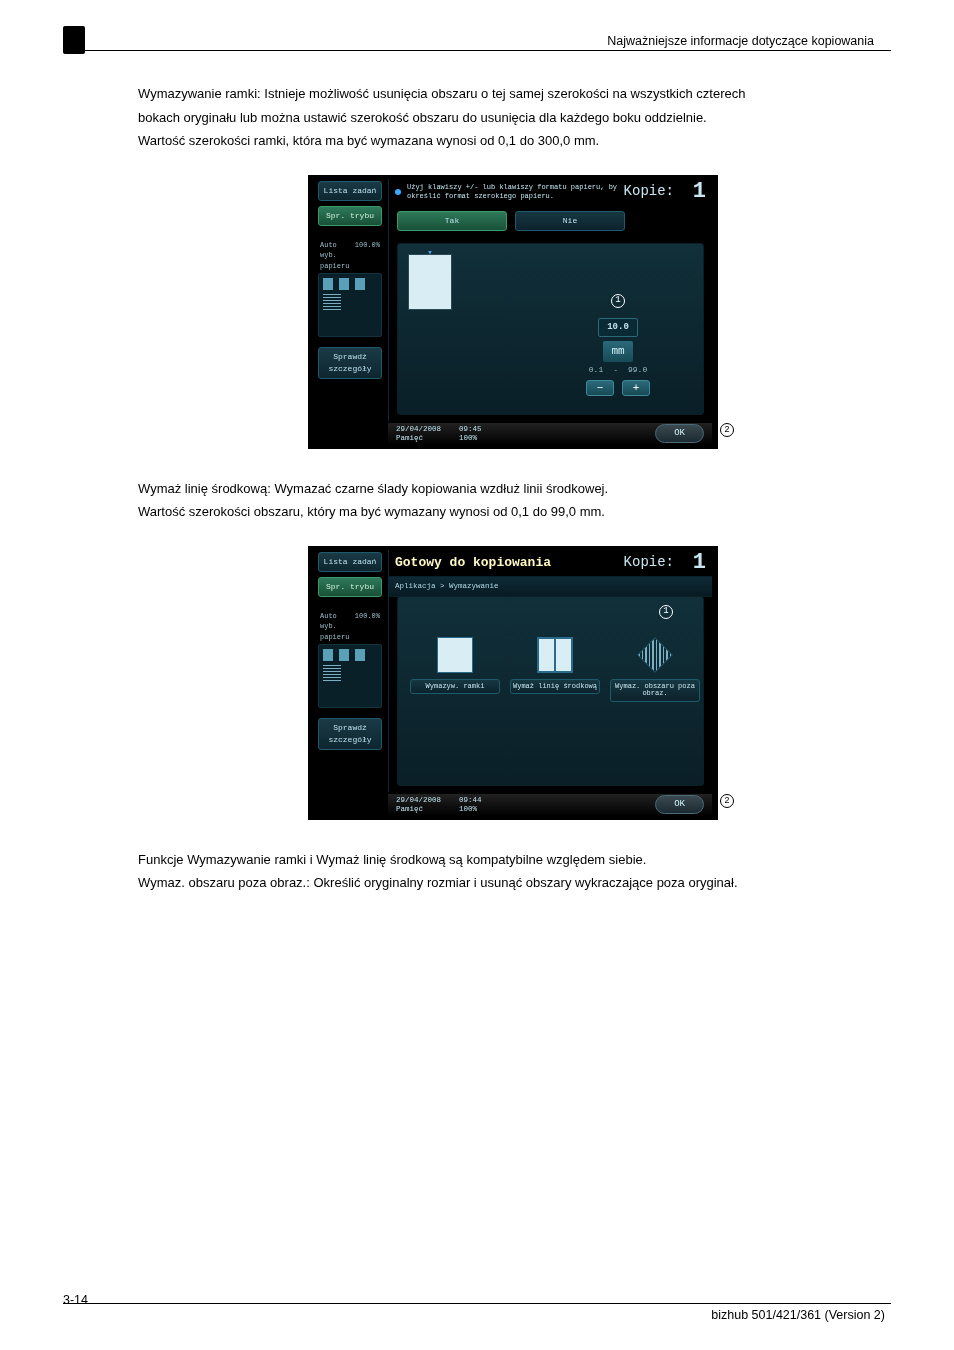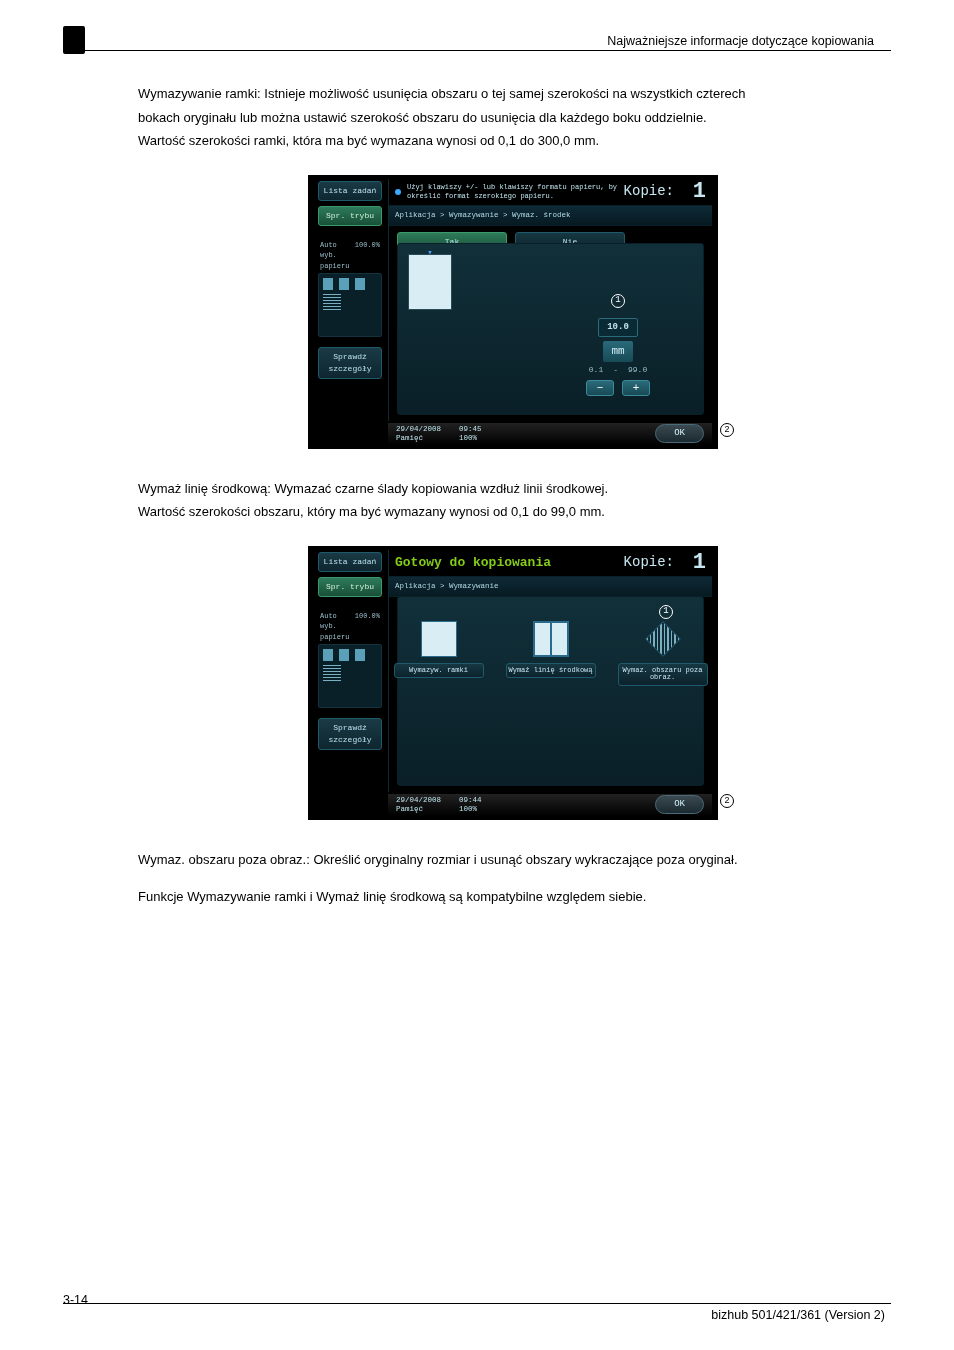--- a/index.html
+++ b/index.html
@@ -124,21 +124,21 @@
       gap: 6px;
     }
     .led { width: 6px; height: 6px; border-radius: 50%; background: #3aa8ff; flex-shrink: 0; }
     .top-msg { font-size: 7px; line-height: 1.2; flex: 1; color: #bfe4ee; }
     .kopie-label { font-size: 14px; color: #c8e6f0; margin-right: 2px; }
     .kopie-num {
       font-family: "Courier New", monospace;
       font-size: 22px; font-weight: bold;
       text-align: right; width: 24px;
     }
-    .ready-title { font-size: 13px; color: #84cc16; font-weight: bold; flex: 1; }
+    .ready-title { font-size: 13px; color: #fef9c3; font-weight: bold; flex: 1; }
     .breadcrumb {
       background: linear-gradient(#0e2a36, #071a22);
       font-size: 7.5px;
       color: #b0d8e4;
       padding: 4px 6px;
       border-top: 1px solid #0a2028;
       border-bottom: 1px solid #0a2028;
     }
     .sub-row { display: flex; gap: 8px; padding: 6px 8px 2px 8px; }
     .tab-btn {
@@ -199,22 +199,22 @@
       display: flex; justify-content: center; gap: 10px;
     }
     .plusminus { display: flex; justify-content: center; gap: 8px; margin-top: 4px; }
     .pm-btn {
       width: 28px; height: 16px;
       background: linear-gradient(#2a6a7a, #184a56);
       border: 1px solid #3a8a9a; border-radius: 3px;
       color: #fff; text-align: center; line-height: 14px; font-size: 11px;
     }
     .opt-grid {
-      position: absolute; left: 12px; top: 24px; right: 12px;
-      display: flex; justify-content: center; gap: 22px;
+      position: absolute; left: 12px; top: 40px; right: 12px;
+      display: flex; justify-content: flex-start; gap: 10px;
     }
     .opt {
       flex: 1;
       display: flex; flex-direction: column; align-items: center; gap: 6px;
     }
     .opt-icon {
       width: 36px; height: 36px; background: #d8eef4;
       border: 1px solid #2a6a8a;
     }
     .opt-icon.diamond {
@@ -303,21 +303,20 @@
       </div>
       <span class="side-btn" style="margin-top:10px;">Sprawdź szczegóły</span>
     </div>
     <div class="main-area">
       <div class="top-bar">
         <span class="led"></span>
         <span class="top-msg">Użyj klawiszy +/- lub klawiszy formatu papieru, by określić format szerokiego papieru.</span>
         <span class="kopie-label">Kopie:</span>
         <span class="kopie-num">1</span>
       </div>
-      <div class="breadcrumb">Aplikacja &gt; Wymazywanie &gt; Wymaz. środek</div>
       <div class="sub-row">
         <span class="tab-btn on">Tak</span>
         <span class="tab-btn">Nie</span>
       </div>
       <div class="work">
         <div class="preview-box">
           <span class="arrow">▾</span>
         </div>
         <div class="value-cluster">
           <div class="callout-num">1</div>
@@ -404,19 +403,19 @@
       </div>
       <div class="fcol">
         <div>09:44</div>
         <div>100%</div>
       </div>
       <span class="ok-btn">OK</span>
     </div>
     <div class="callout-side c2">2</div>
   </div>
 
+  <div class="para">Funkcje Wymazywanie ramki i Wymaż linię środkową są kompatybilne względem siebie.</div>
   <div class="para" style="margin-bottom:18px;">Wymaz. obszaru poza obraz.: Określić oryginalny rozmiar i usunąć obszary wykraczające poza oryginał.</div>
-  <div class="para">Funkcje Wymazywanie ramki i Wymaż linię środkową są kompatybilne względem siebie.</div>
 </div>
 
 <div class="page-footer-line"></div>
 <div class="page-footer-left">3-14</div>
 <div class="page-footer-right">bizhub 501/421/361 (Version 2)</div>
 
 </body></html>

